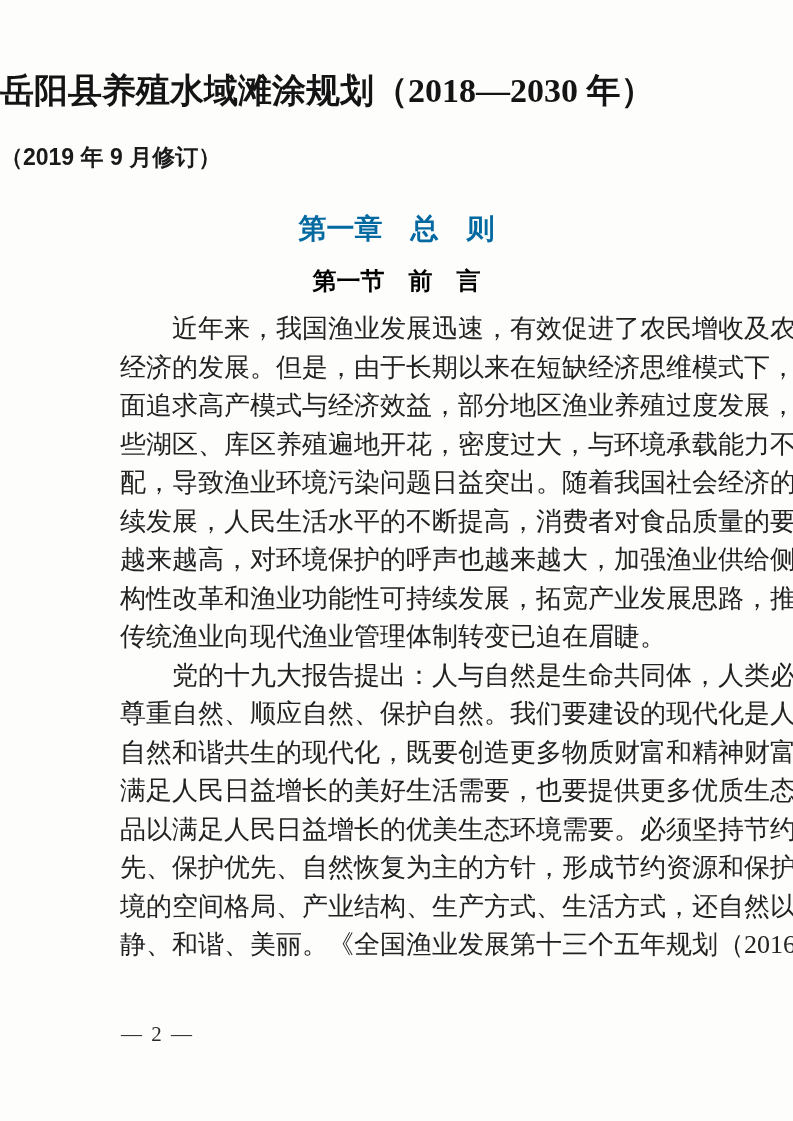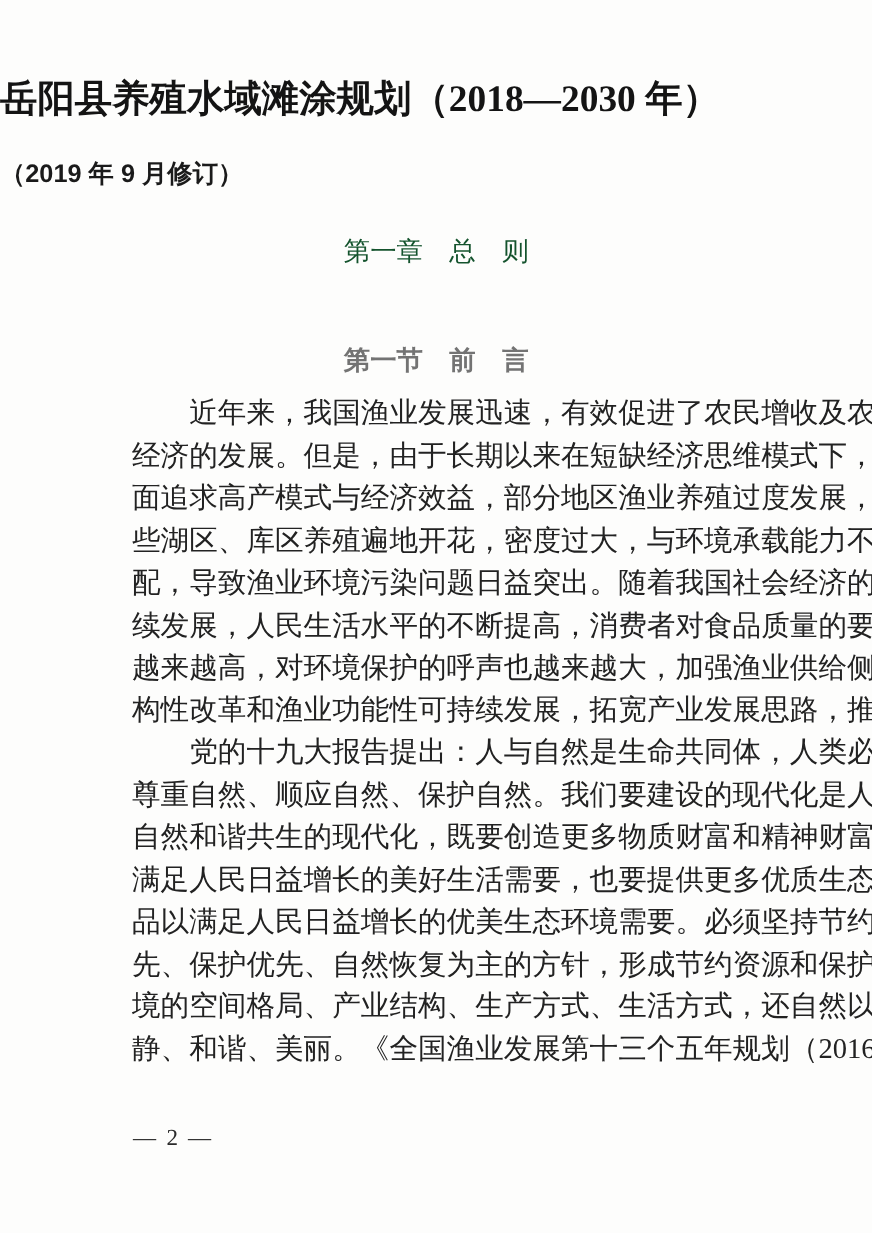--- a/index.html
+++ b/index.html
@@ -34,33 +34,33 @@
     text-align: left;
     font-size: 23px;
     line-height: 25px;
     font-weight: 600;
     color: #1a1a1a;
     font-family: "Liberation Sans", "DejaVu Sans", sans-serif;
   }
   .chapter-heading {
     margin-top: 45px;
     text-align: center;
-    font-size: 24px;
+    font-size: 28px;
     line-height: 27px;
-    font-weight: normal;
-    color: #14532d;
+    font-weight: bold;
+    color: #0369a1;
     font-family: "Liberation Sans", "DejaVu Sans", sans-serif;
   }
   .section-heading {
-    margin-top: 72px;
+    margin-top: 25px;
     text-align: center;
     font-size: 24px;
     line-height: 27px;
     font-weight: bold;
-    color: #737373;
+    color: #000000;
     font-family: "Liberation Sans", "DejaVu Sans", sans-serif;
   }
   .body-text {
     margin: 16px 110px 0 120px;
     width: 563px;
     font-size: 26px;
     color: #222;
   }
   .para { display: block; }
   .line {
@@ -105,20 +105,21 @@
 
     <div class="para">
       <span class="line indent">近年来，我国渔业发展迅速，有效促进了农民增收及农村</span>
       <span class="line">经济的发展。但是，由于长期以来在短缺经济思维模式下，片</span>
       <span class="line">面追求高产模式与经济效益，部分地区渔业养殖过度发展，一</span>
       <span class="line">些湖区、库区养殖遍地开花，密度过大，与环境承载能力不匹</span>
       <span class="line">配，导致渔业环境污染问题日益突出。随着我国社会经济的持</span>
       <span class="line">续发展，人民生活水平的不断提高，消费者对食品质量的要求</span>
       <span class="line">越来越高，对环境保护的呼声也越来越大，加强渔业供给侧结</span>
       <span class="line">构性改革和渔业功能性可持续发展，拓宽产业发展思路，推进</span>
+      <span class="line para-end">传统渔业向现代渔业管理体制转变已迫在眉睫。</span>
     </div>
 
     <div class="para">
       <span class="line indent">党的十九大报告提出：人与自然是生命共同体，人类必须</span>
       <span class="line">尊重自然、顺应自然、保护自然。我们要建设的现代化是人与</span>
       <span class="line">自然和谐共生的现代化，既要创造更多物质财富和精神财富以</span>
       <span class="line">满足人民日益增长的美好生活需要，也要提供更多优质生态产</span>
       <span class="line">品以满足人民日益增长的优美生态环境需要。必须坚持节约优</span>
       <span class="line">先、保护优先、自然恢复为主的方针，形成节约资源和保护环</span>
       <span class="line">境的空间格局、产业结构、生产方式、生活方式，还自然以宁</span>

